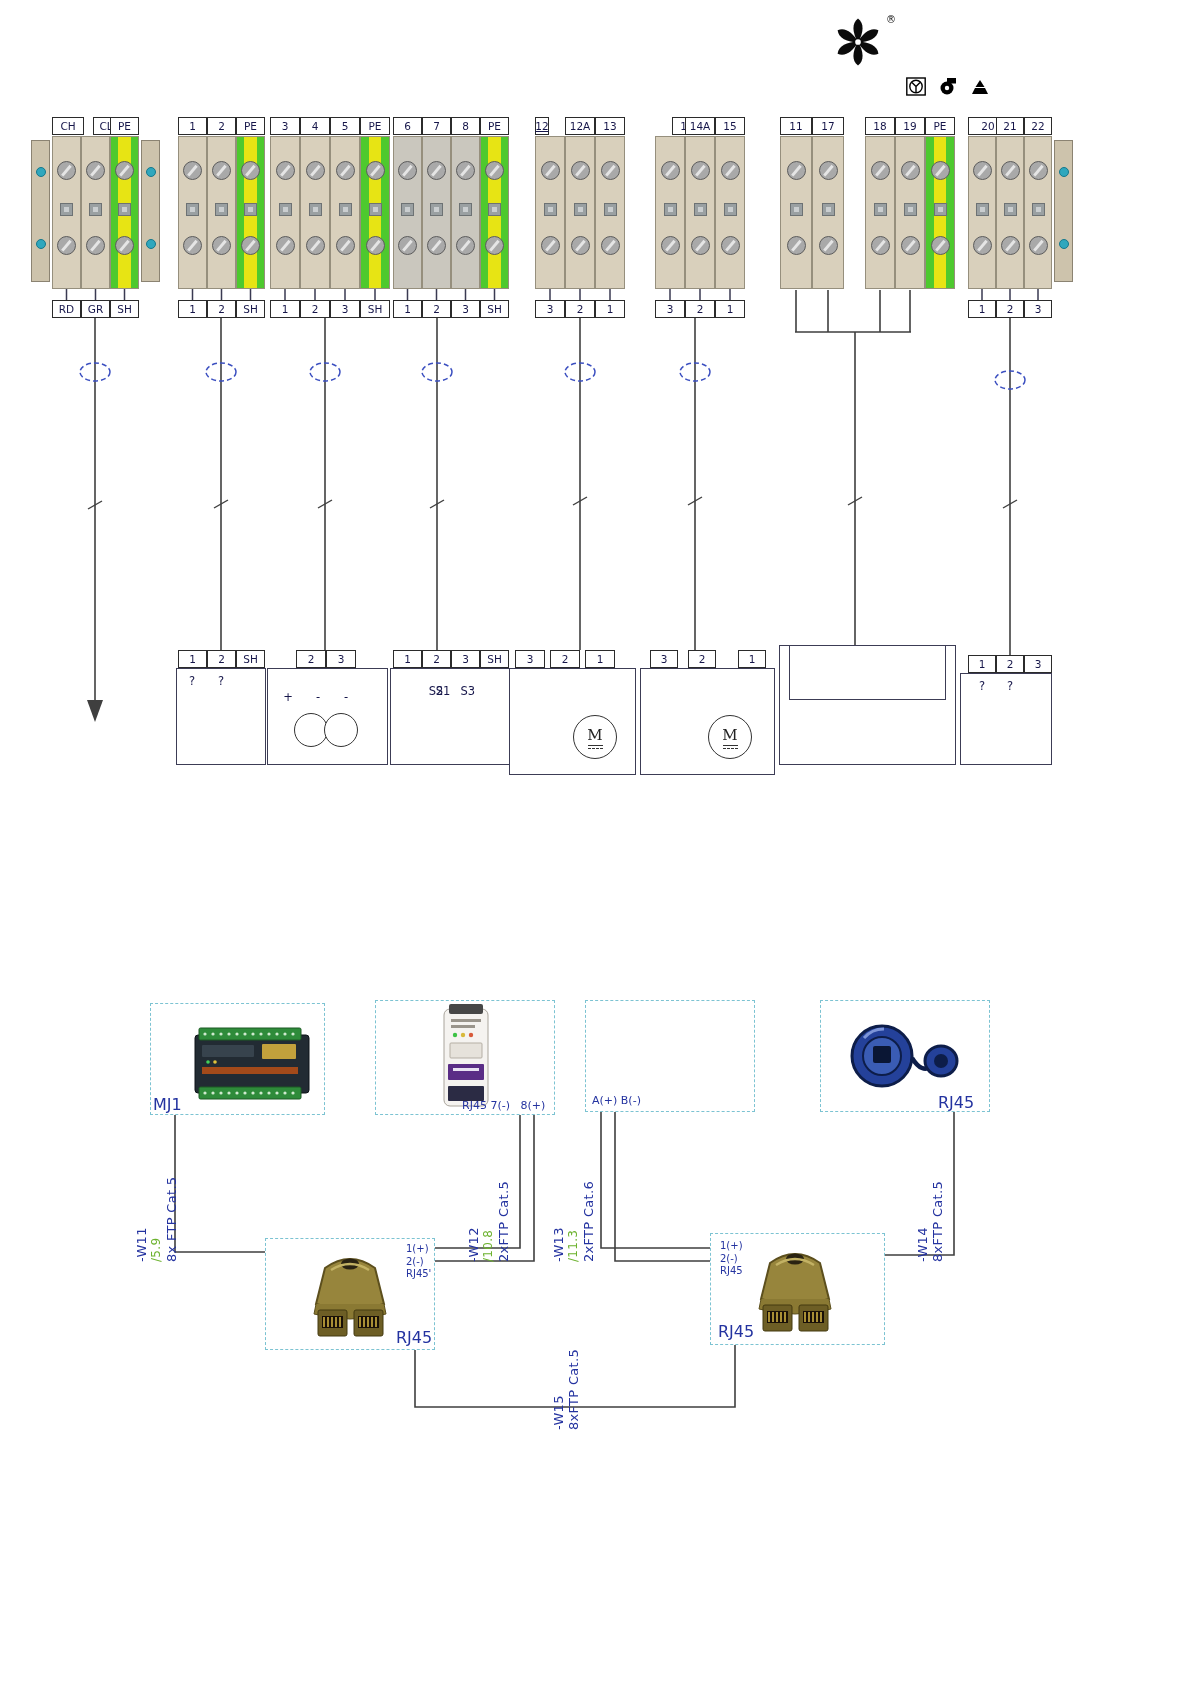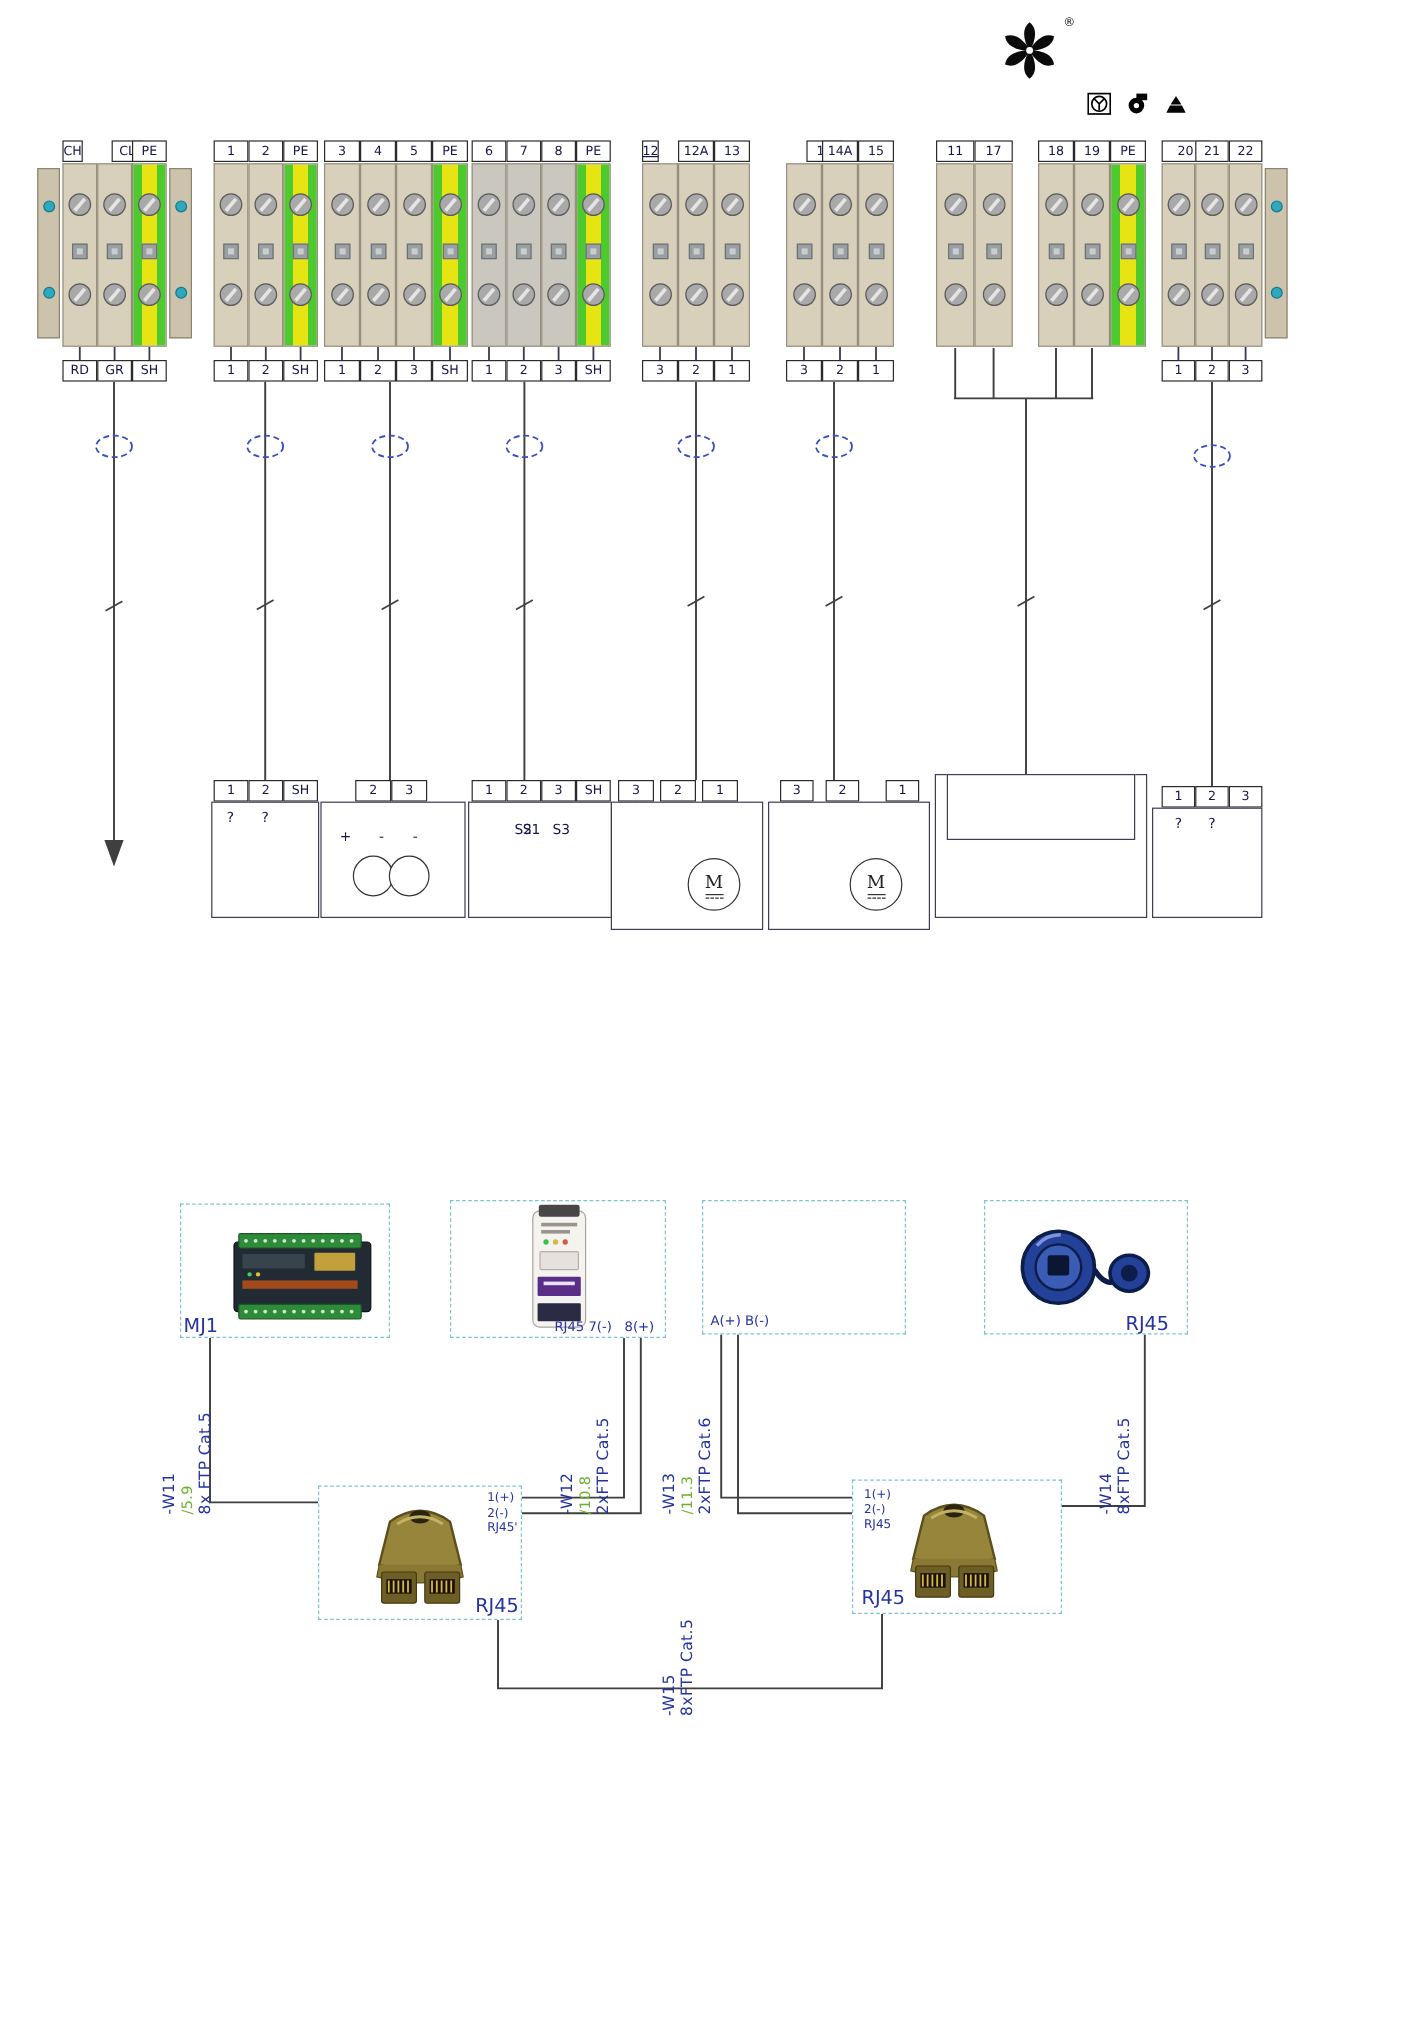--- a/index.html
+++ b/index.html
@@ -112,21 +112,21 @@
             <rect x="9" y="2" width="9" height="5.5" fill="#000"></rect>
             <circle cx="9" cy="12" r="2.2" fill="#fff"></circle>
           </svg></span>
       <span><svg width="20" height="20" viewBox="0 0 20 20">
             <path d="M2,18 H18 L15,12 H5 Z" fill="#000"></path>
             <path d="M5.5,11 L10,4 L14.5,11 Z" fill="#000"></path>
           </svg></span>
     </div>
   </div>
 
-<div class="cell" style="left: 52px; top: 117px; width: 17px;">CH</div>
+<div class="cell" style="left: 52px; top: 117px; width: 32px;">CH</div>
     <div class="tunit" style="left: 52px; width: 29px;">
       <div class="screw s-top"></div>
       <div class="mid"></div>
       <div class="screw s-bot"></div>
     </div>
     <div class="cell" style="left: 81px; top: 117px; width: 26px; margin-left: 12px;">CL</div>
     <div class="tunit" style="left: 81px; width: 29px;">
       <div class="screw s-top"></div>
       <div class="mid"></div>
       <div class="screw s-bot"></div>

